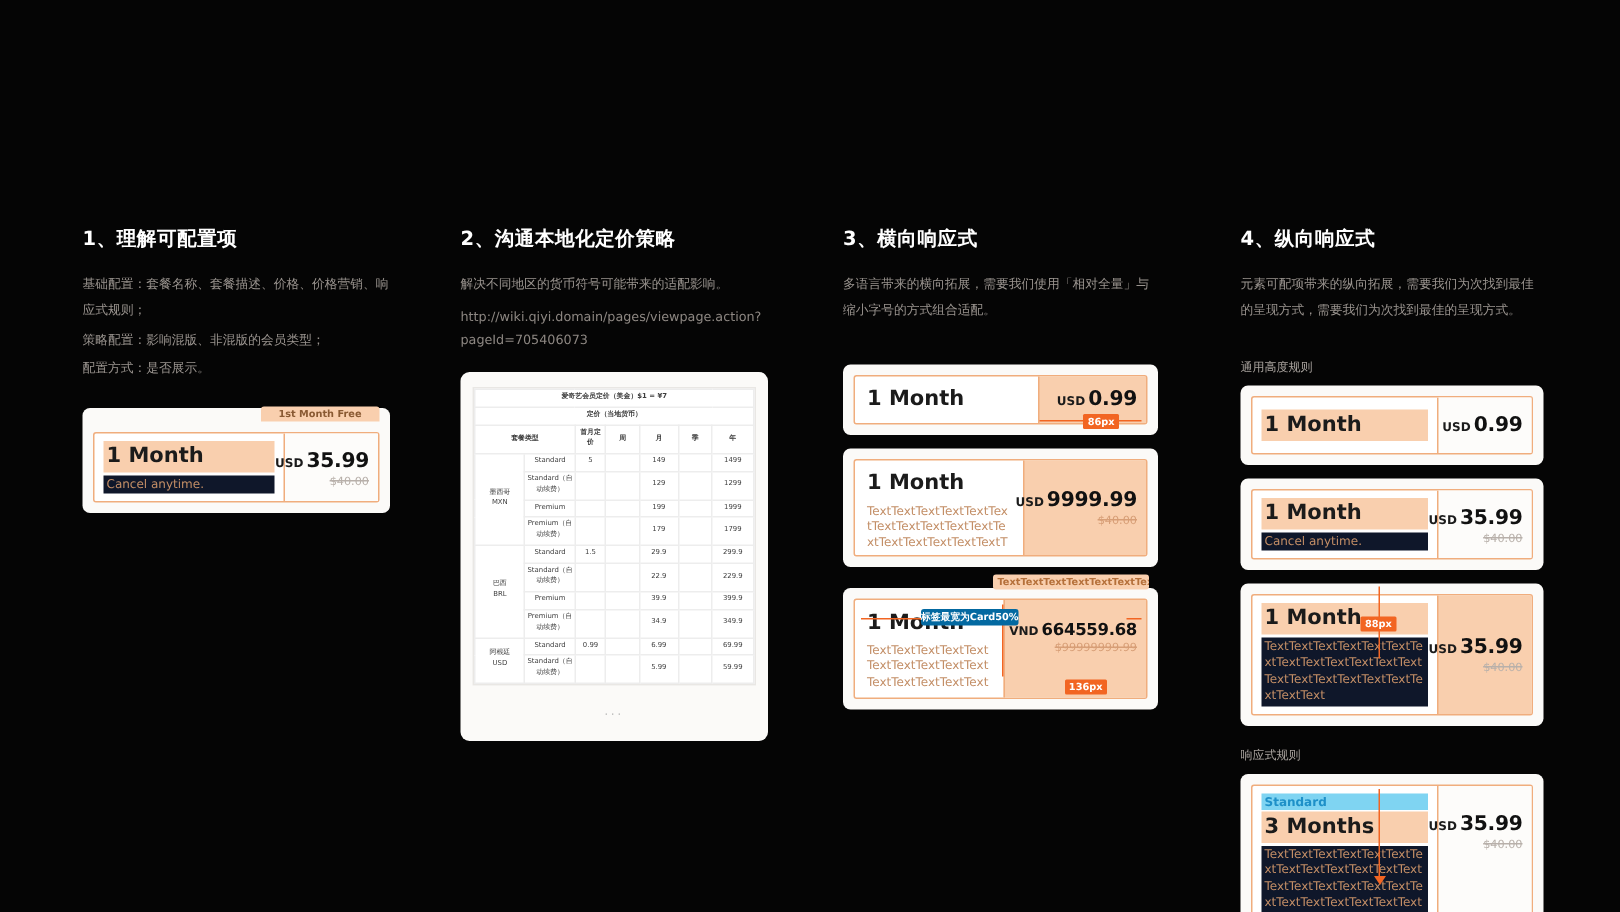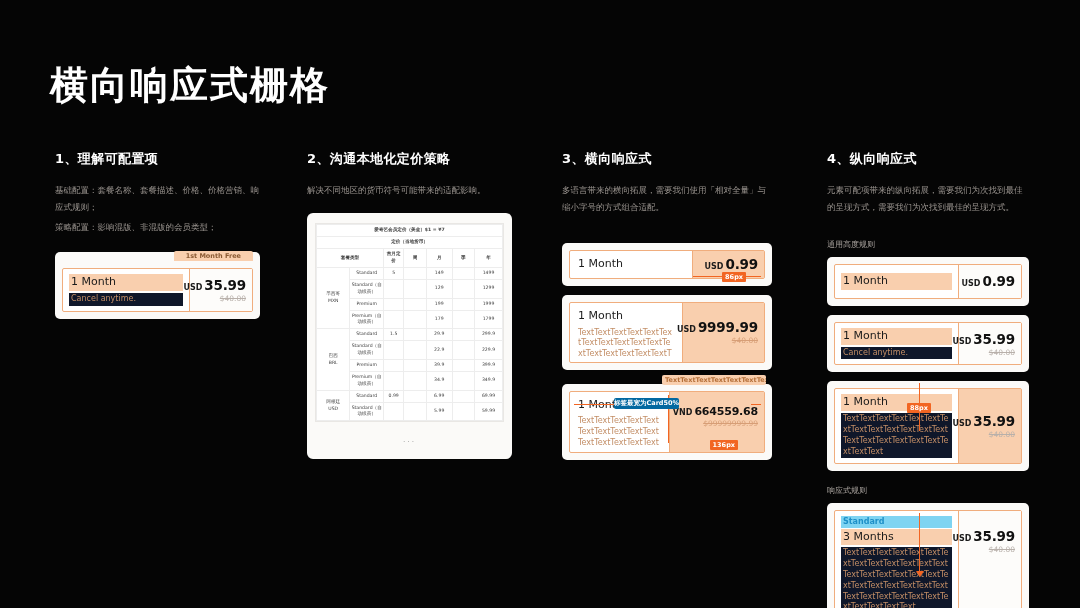--- a/index.html
+++ b/index.html
@@ -56,21 +56,21 @@
   }
   .pcard .left { flex: 1 1 auto; padding: 5px 6px; min-width: 0; position: relative; }
   .pcard .right {
     width: 63px; flex: 0 0 63px; border-left: 1px solid #f0ad7d;
     display: flex; flex-direction: column; align-items: flex-end; justify-content: center;
     padding: 5px 6px 5px 3px; background: #fdfcfa;
   }
   .pcard.filled .right { background: #f9cfae; }
 
   .pname {
-    font-size: 11px; font-weight: 400; color: #1b1b1b; background: #f9cfae;
+    font-size: 14px; font-weight: 700; color: #1b1b1b; background: #f9cfae;
     padding: 1px 2px; line-height: 1.35; display: block;
     font-family: "DejaVu Sans", "Liberation Sans", sans-serif;
   }
   .pdesc {
     font-size: 8px; color: #c38e66; background: #0f172a;
     padding: 1px 2px; margin-top: 2px; line-height: 1.35; display: block;
     font-family: "DejaVu Sans", sans-serif;
   }
   .pdesc.wrap { word-break: break-all; }
   .ptag {
@@ -131,30 +131,30 @@
   .sheet-dots { text-align: center; color: #9b9b9b; font-size: 7px; letter-spacing: 2px; margin-top: 16px; }
 
   .stack > * + * { margin-top: 9px; }
 </style>
 </head>
 <body>
 
 <div class="page">
 
   <div class="title-zone">
-    <div class="main-title">横向响应式栅格</div>
   </div>
 
   <div class="cols">
 
     <div class="col col-1">
       <div class="col-head">1、理解可配置项</div>
       <div class="col-body">
         <p>基础配置：套餐名称、套餐描述、价格、价格营销、响应式规则；</p>
         <p>策略配置：影响混版、非混版的会员类型；</p>
+        <p>配置方式：是否展示。</p>
       </div>
 
       <div class="panel" style="margin-top:16px;">
         <div class="badge-free" style="top:-1px; right:7px;">1st Month Free</div>
         <div class="pcard" style="margin-top:9px;">
           <div class="left">
             <span class="pname">1 Month</span>
             <span class="pdesc">Cancel anytime.</span>
           </div>
           <div class="right">
@@ -166,20 +166,21 @@
           </div>
         </div>
       </div>
     </div>
 
     <div class="col col-2">
       <div class="col-head">2、沟通本地化定价策略</div>
       <div class="col-body">
         <p>解决不同地区的货币符号可能带来的适配影响。</p>
       </div>
+      <div class="col-link" style="margin-top:6px;">http://wiki.qiyi.domain/pages/viewpage.action?pageId=705406073</div>
 
       <div class="sheet" style="margin-top:14px;">
         <div class="sheet-inner">
           <table class="tbl">
             <colgroup>
               <col style="width:18%">
                 <col style="width:18%">
                 <col style="width:11%">
               <col style="width:12%">
                 <col style="width:14%">

